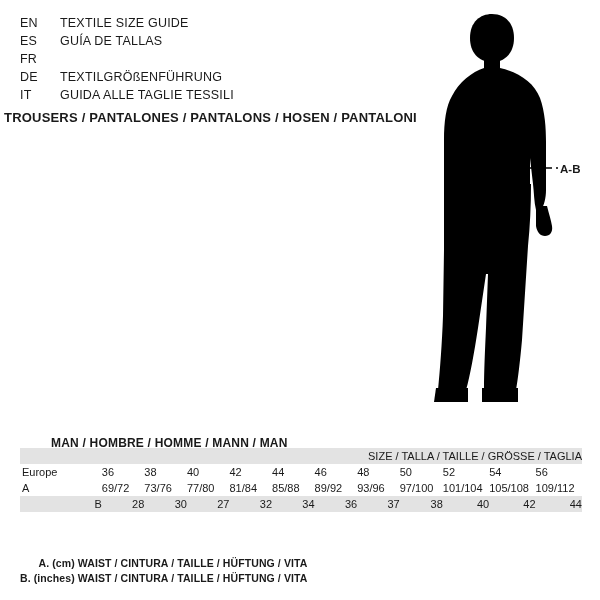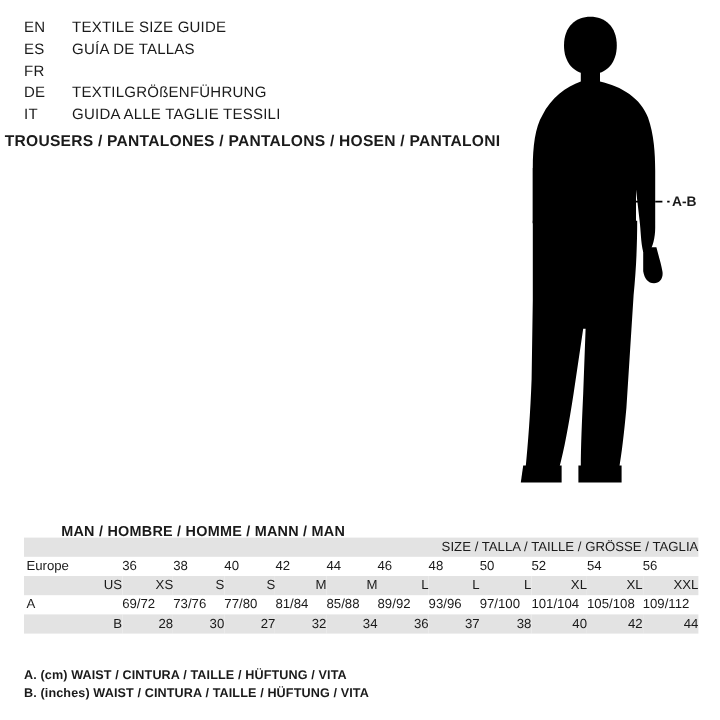--- a/index.html
+++ b/index.html
@@ -116,20 +116,21 @@
     width: 47px;
   }
 
   .footnotes {
     position: absolute;
     left: 20px;
     top: 556px;
     font-size: 10.5px;
     line-height: 15px;
     font-weight: bold;
+    text-align: right;
   }
   .footnotes div {
     letter-spacing: 0.1px;
   }
 </style>
 </head>
 <body>
 
 <div class="page">
 
@@ -216,34 +217,20 @@
         <td class="val">40</td>
         <td class="val">42</td>
         <td class="val">44</td>
         <td class="val">46</td>
         <td class="val">48</td>
         <td class="val">50</td>
         <td class="val wide">52</td>
         <td class="val wide">54</td>
         <td class="val wide">56</td>
       </tr>
-      <tr class="shaded">
-        <td class="lbl">US</td>
-        <td class="val">XS</td>
-        <td class="val">S</td>
-        <td class="val">S</td>
-        <td class="val">M</td>
-        <td class="val">M</td>
-        <td class="val">L</td>
-        <td class="val">L</td>
-        <td class="val">L</td>
-        <td class="val wide">XL</td>
-        <td class="val wide">XL</td>
-        <td class="val wide">XXL</td>
-      </tr>
       <tr>
         <td class="lbl">A</td>
         <td class="val">69/72</td>
         <td class="val">73/76</td>
         <td class="val">77/80</td>
         <td class="val">81/84</td>
         <td class="val">85/88</td>
         <td class="val">89/92</td>
         <td class="val">93/96</td>
         <td class="val">97/100</td>

